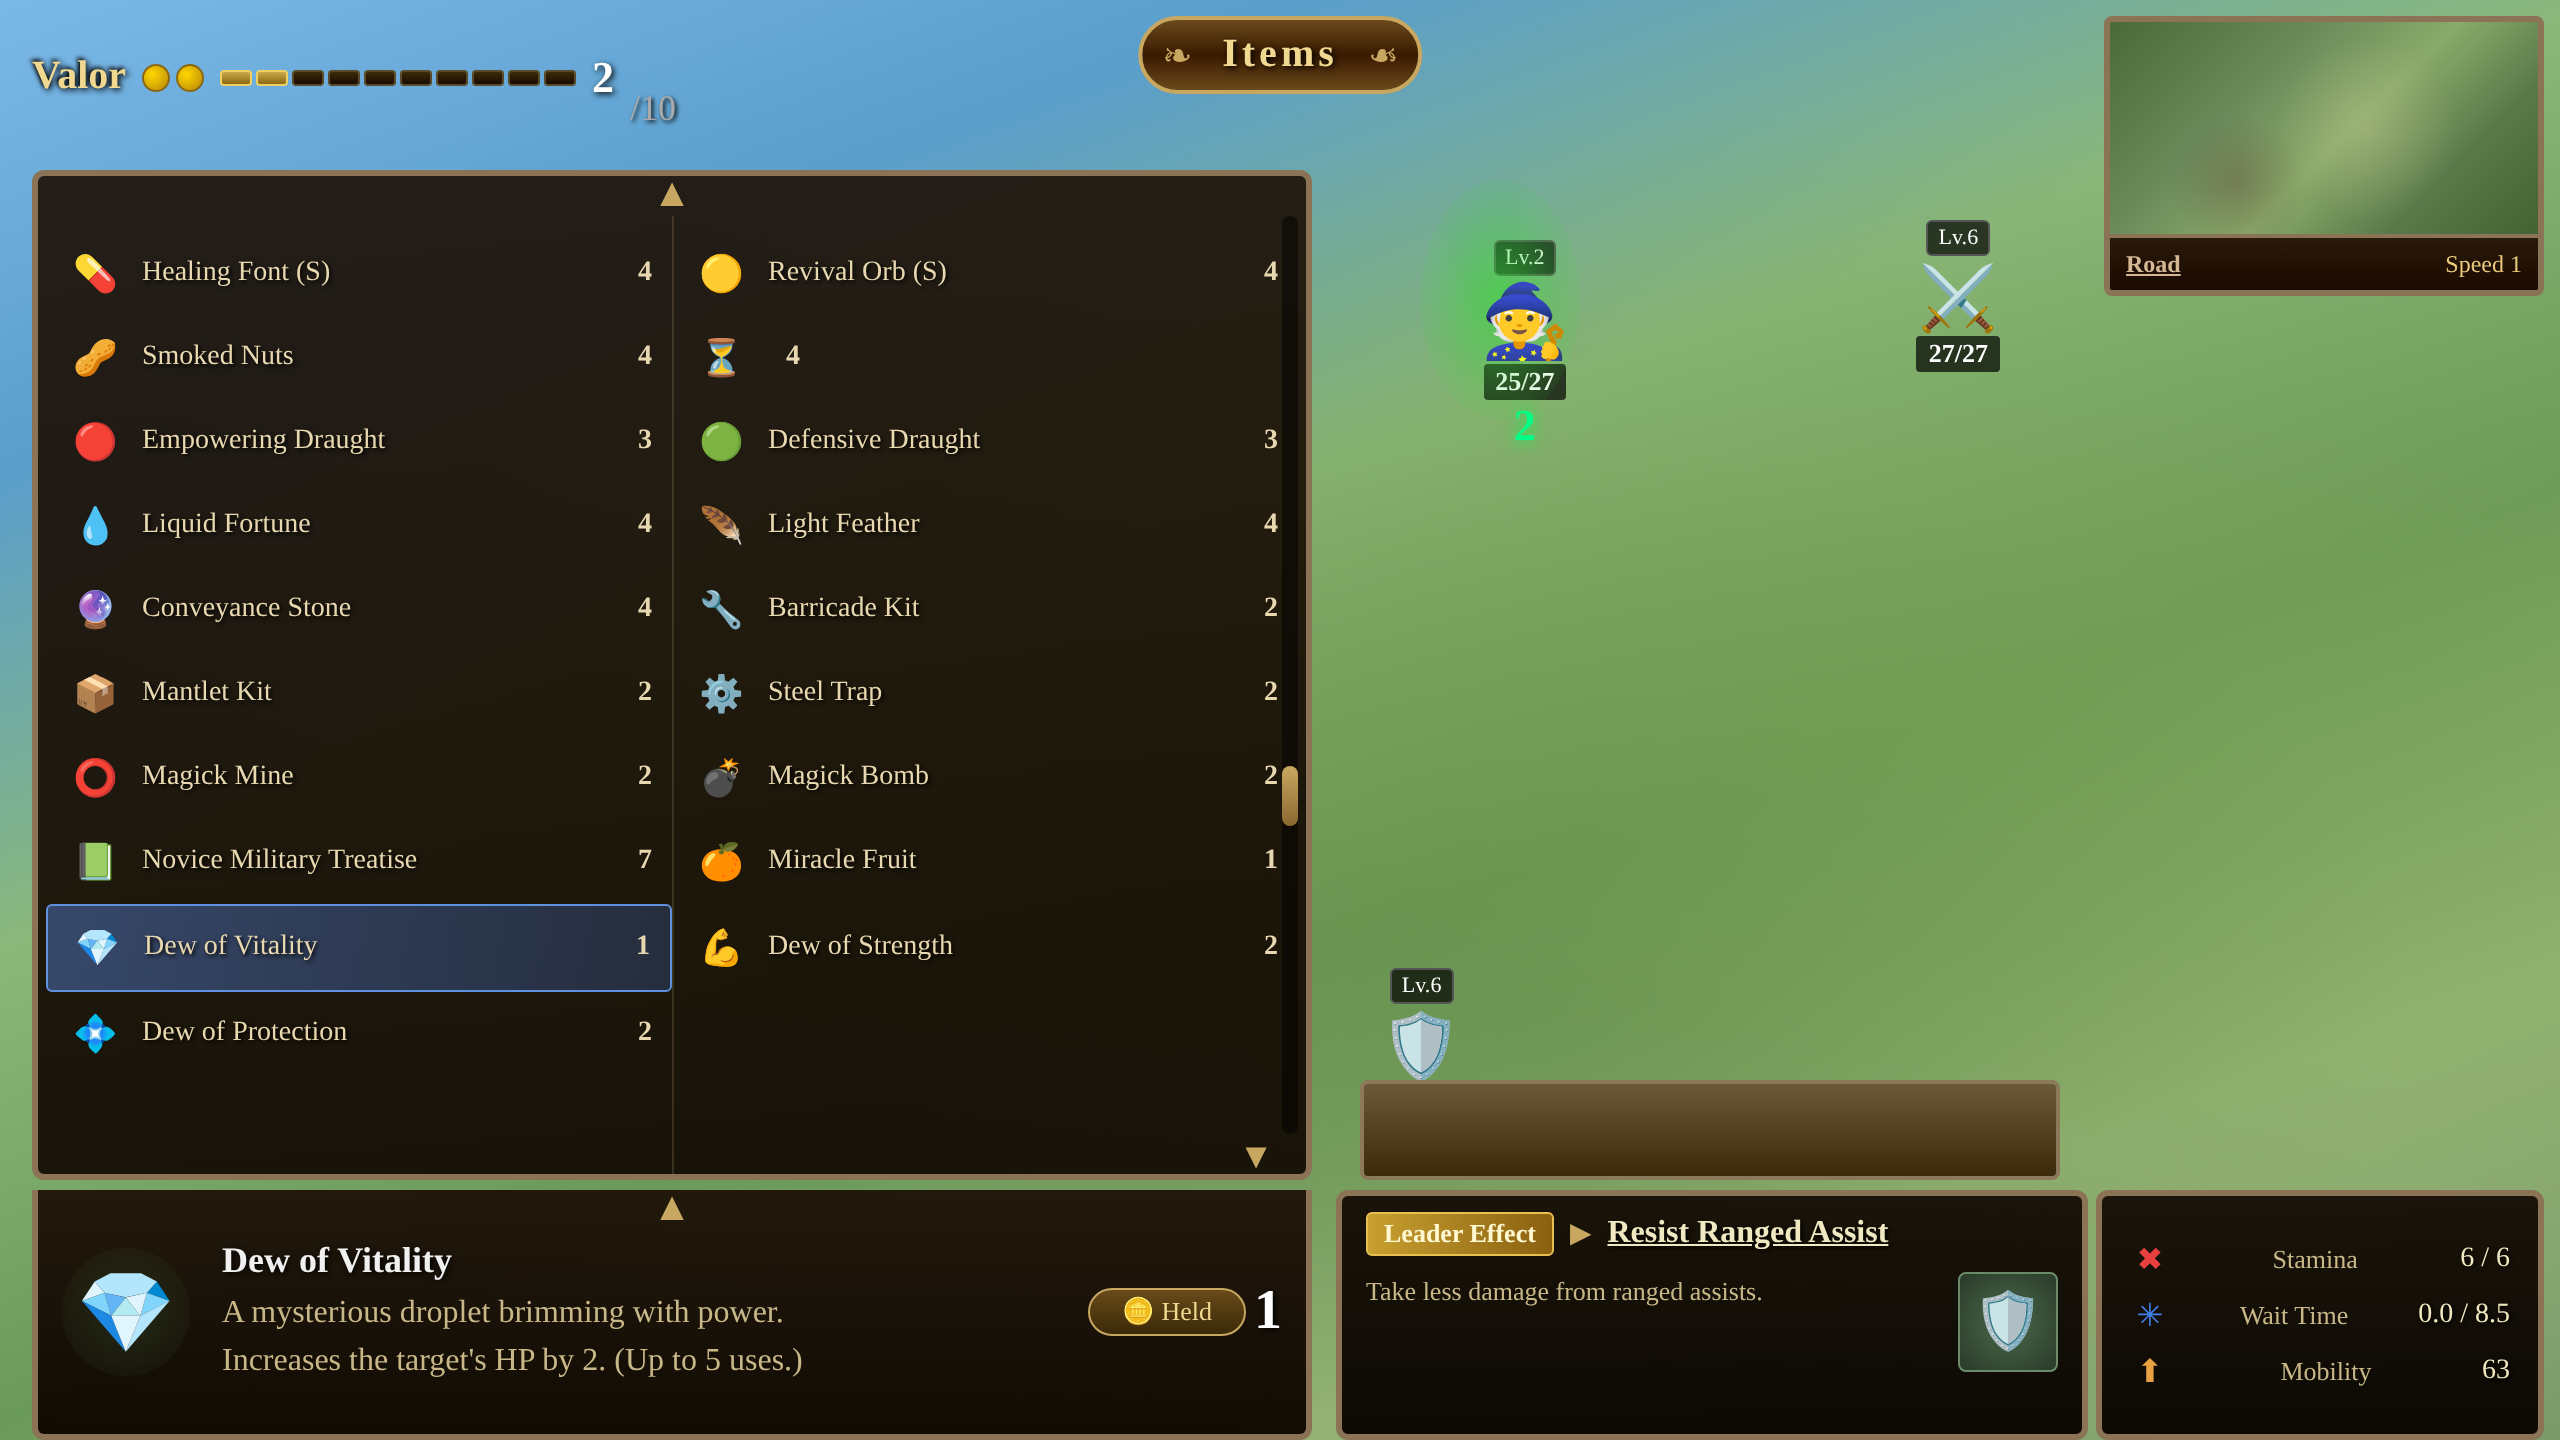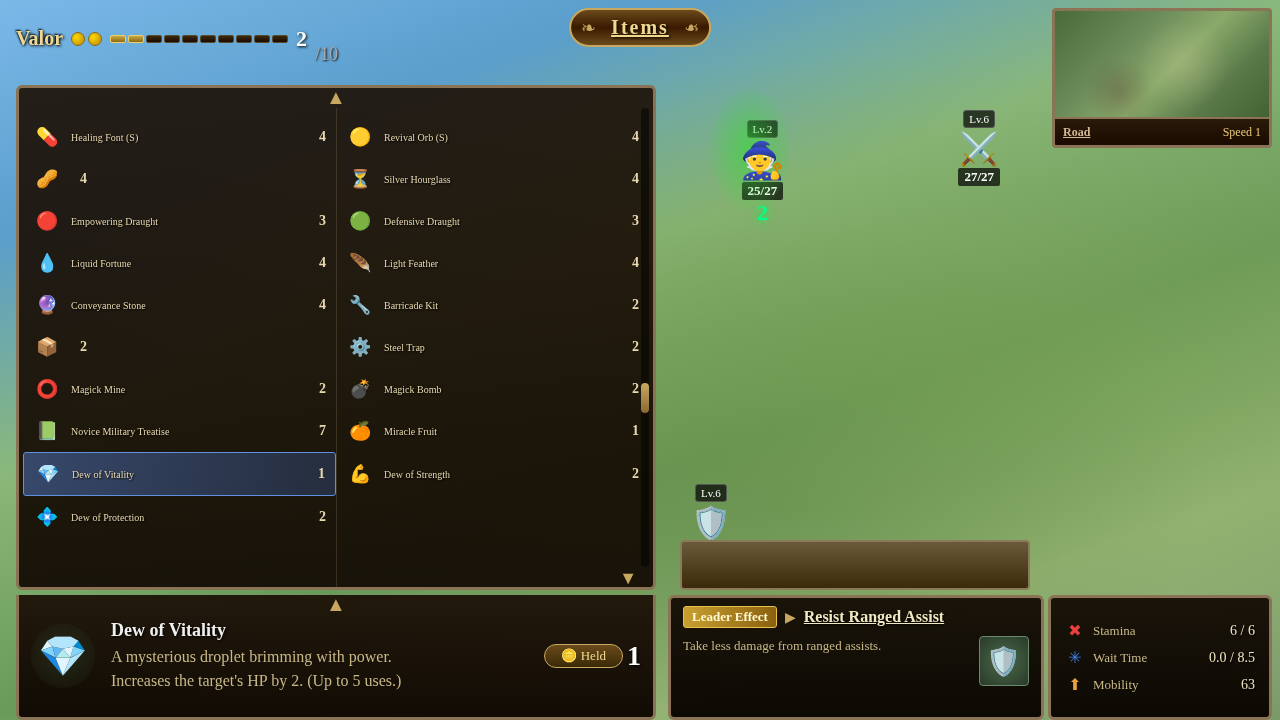--- a/index.html
+++ b/index.html
@@ -151,21 +151,20 @@
       font-size: 18px;
     }
     .items-title-bg::before { left: 10px; }
     .items-title-bg::after { right: 10px; transform: translateY(-50%) scaleX(-1); }
     .items-title {
       color: #f0d890;
       font-size: 20px;
       font-weight: bold;
       letter-spacing: 2px;
       text-shadow: 1px 1px 3px #000;
-      text-decoration: underline;
     }
 
     
     .items-panel {
       position: absolute;
       top: 85px;
       left: 16px;
       width: 640px;
       bottom: 130px;
       background: linear-gradient(to bottom, rgba(30,18,8,0.92), rgba(20,12,4,0.95));
@@ -206,21 +205,21 @@
       height: 30px;
       flex-shrink: 0;
       display: flex;
       align-items: center;
       justify-content: center;
       font-size: 18px;
     }
     .item-name {
       flex: 1;
       color: #e8d8b0;
-      font-size: 10px;
+      font-size: 14px;
       text-shadow: 1px 1px 2px #000;
       font-family: Liberation Serif, serif;
     }
     .item-count {
       color: #e8d8b0;
       font-size: 14px;
       font-weight: bold;
       min-width: 16px;
       text-align: right;
     }
@@ -387,20 +386,21 @@
     }
     .stat-icon {
       font-size: 16px;
       width: 20px;
       text-align: center;
     }
     .stat-name {
       color: #c8b888;
       font-size: 13px;
       flex: 1;
+      text-align: center;
     }
     .stat-value {
       color: #f0e8c0;
       font-size: 14px;
       font-weight: normal;
       text-shadow: 1px 1px 2px #000;
     }
 
     
     .battle-scene {
@@ -536,25 +536,25 @@
         <span class="item-name">Healing Font (S)</span>
         <span class="item-count">4</span>
       </div>
         <div class="item-row">
         <div class="item-icon">🟡</div>
         <span class="item-name">Revival Orb (S)</span>
         <span class="item-count">4</span>
       </div>
         <div class="item-row">
         <div class="item-icon">🥜</div>
+        <span class="item-name">Smoked Nuts</span>
         <span class="item-count">4</span>
       </div>
         <div class="item-row">
         <div class="item-icon">⏳</div>
-        <span class="item-name">Silver Hourglass</span>
         <span class="item-count">4</span>
       </div>
         <div class="item-row">
         <div class="item-icon">🔴</div>
         <span class="item-name">Empowering Draught</span>
         <span class="item-count">3</span>
       </div>
         <div class="item-row">
         <div class="item-icon">🟢</div>
         <span class="item-name">Defensive Draught</span>
@@ -575,20 +575,21 @@
         <span class="item-name">Conveyance Stone</span>
         <span class="item-count">4</span>
       </div>
         <div class="item-row">
         <div class="item-icon">🔧</div>
         <span class="item-name">Barricade Kit</span>
         <span class="item-count">2</span>
       </div>
         <div class="item-row">
         <div class="item-icon">📦</div>
+        <span class="item-name">Mantlet Kit</span>
         <span class="item-count">2</span>
       </div>
         <div class="item-row">
         <div class="item-icon">⚙️</div>
         <span class="item-name">Steel Trap</span>
         <span class="item-count">2</span>
       </div>
         <div class="item-row">
         <div class="item-icon">⭕</div>
         <span class="item-name">Magick Mine</span>

